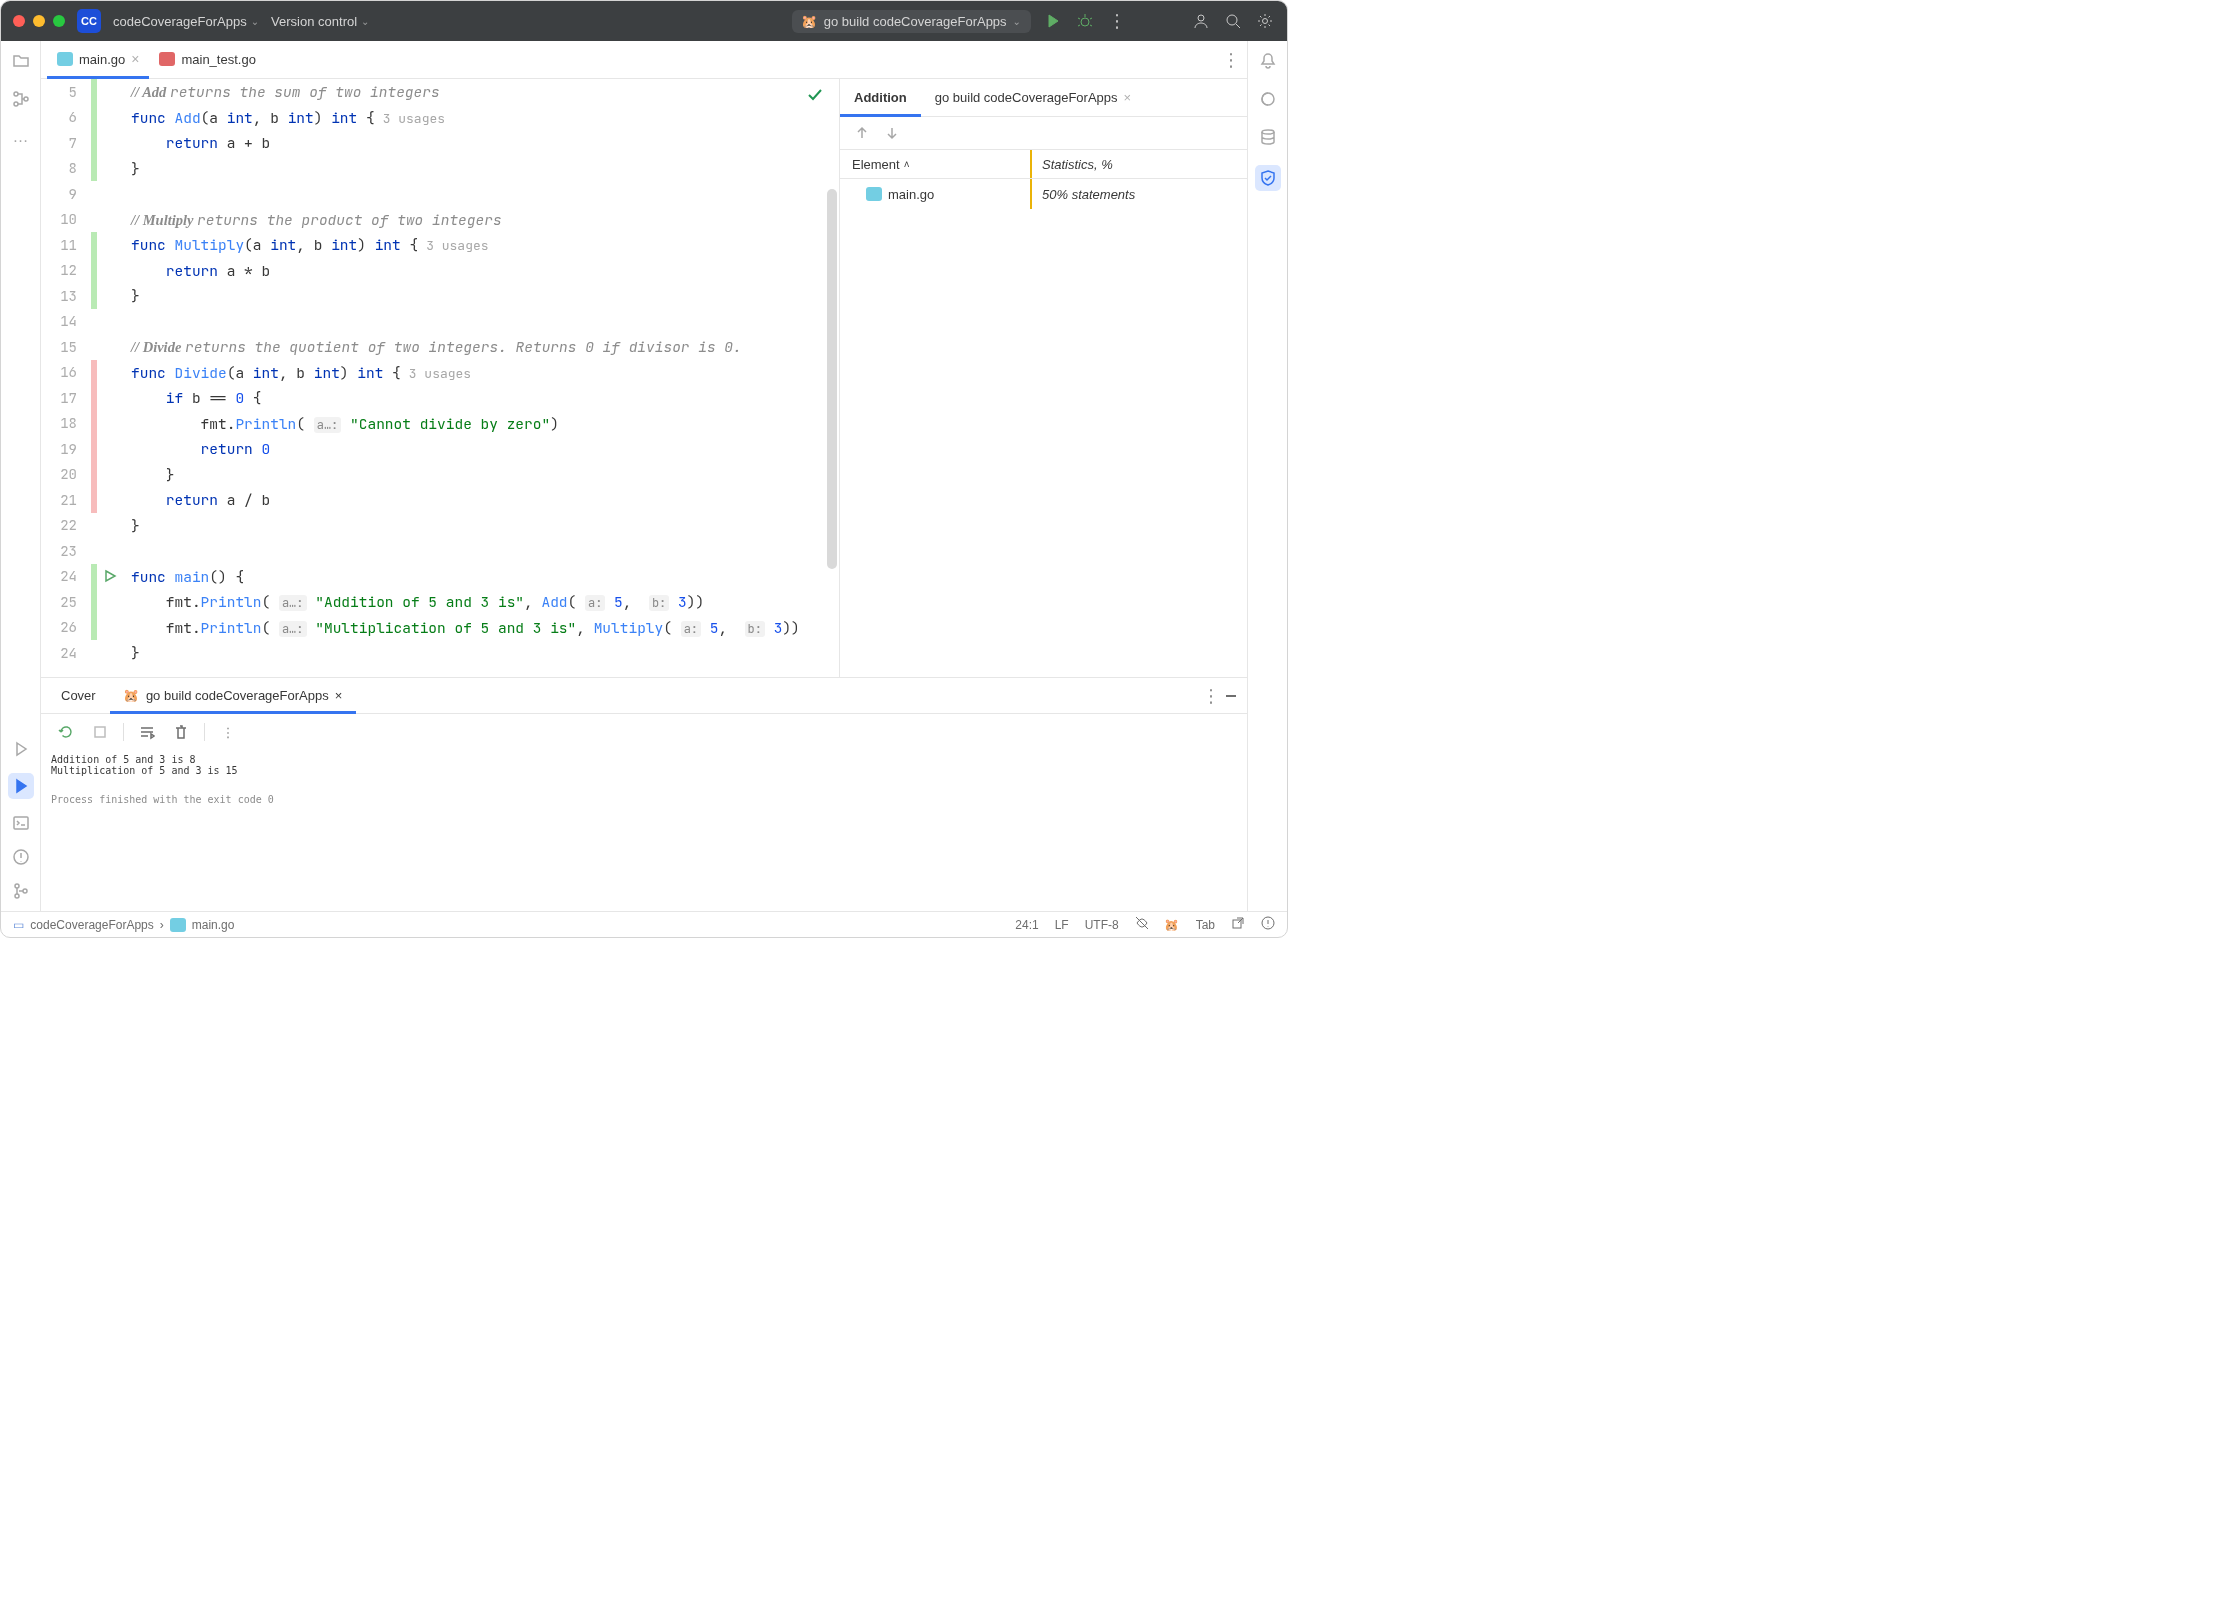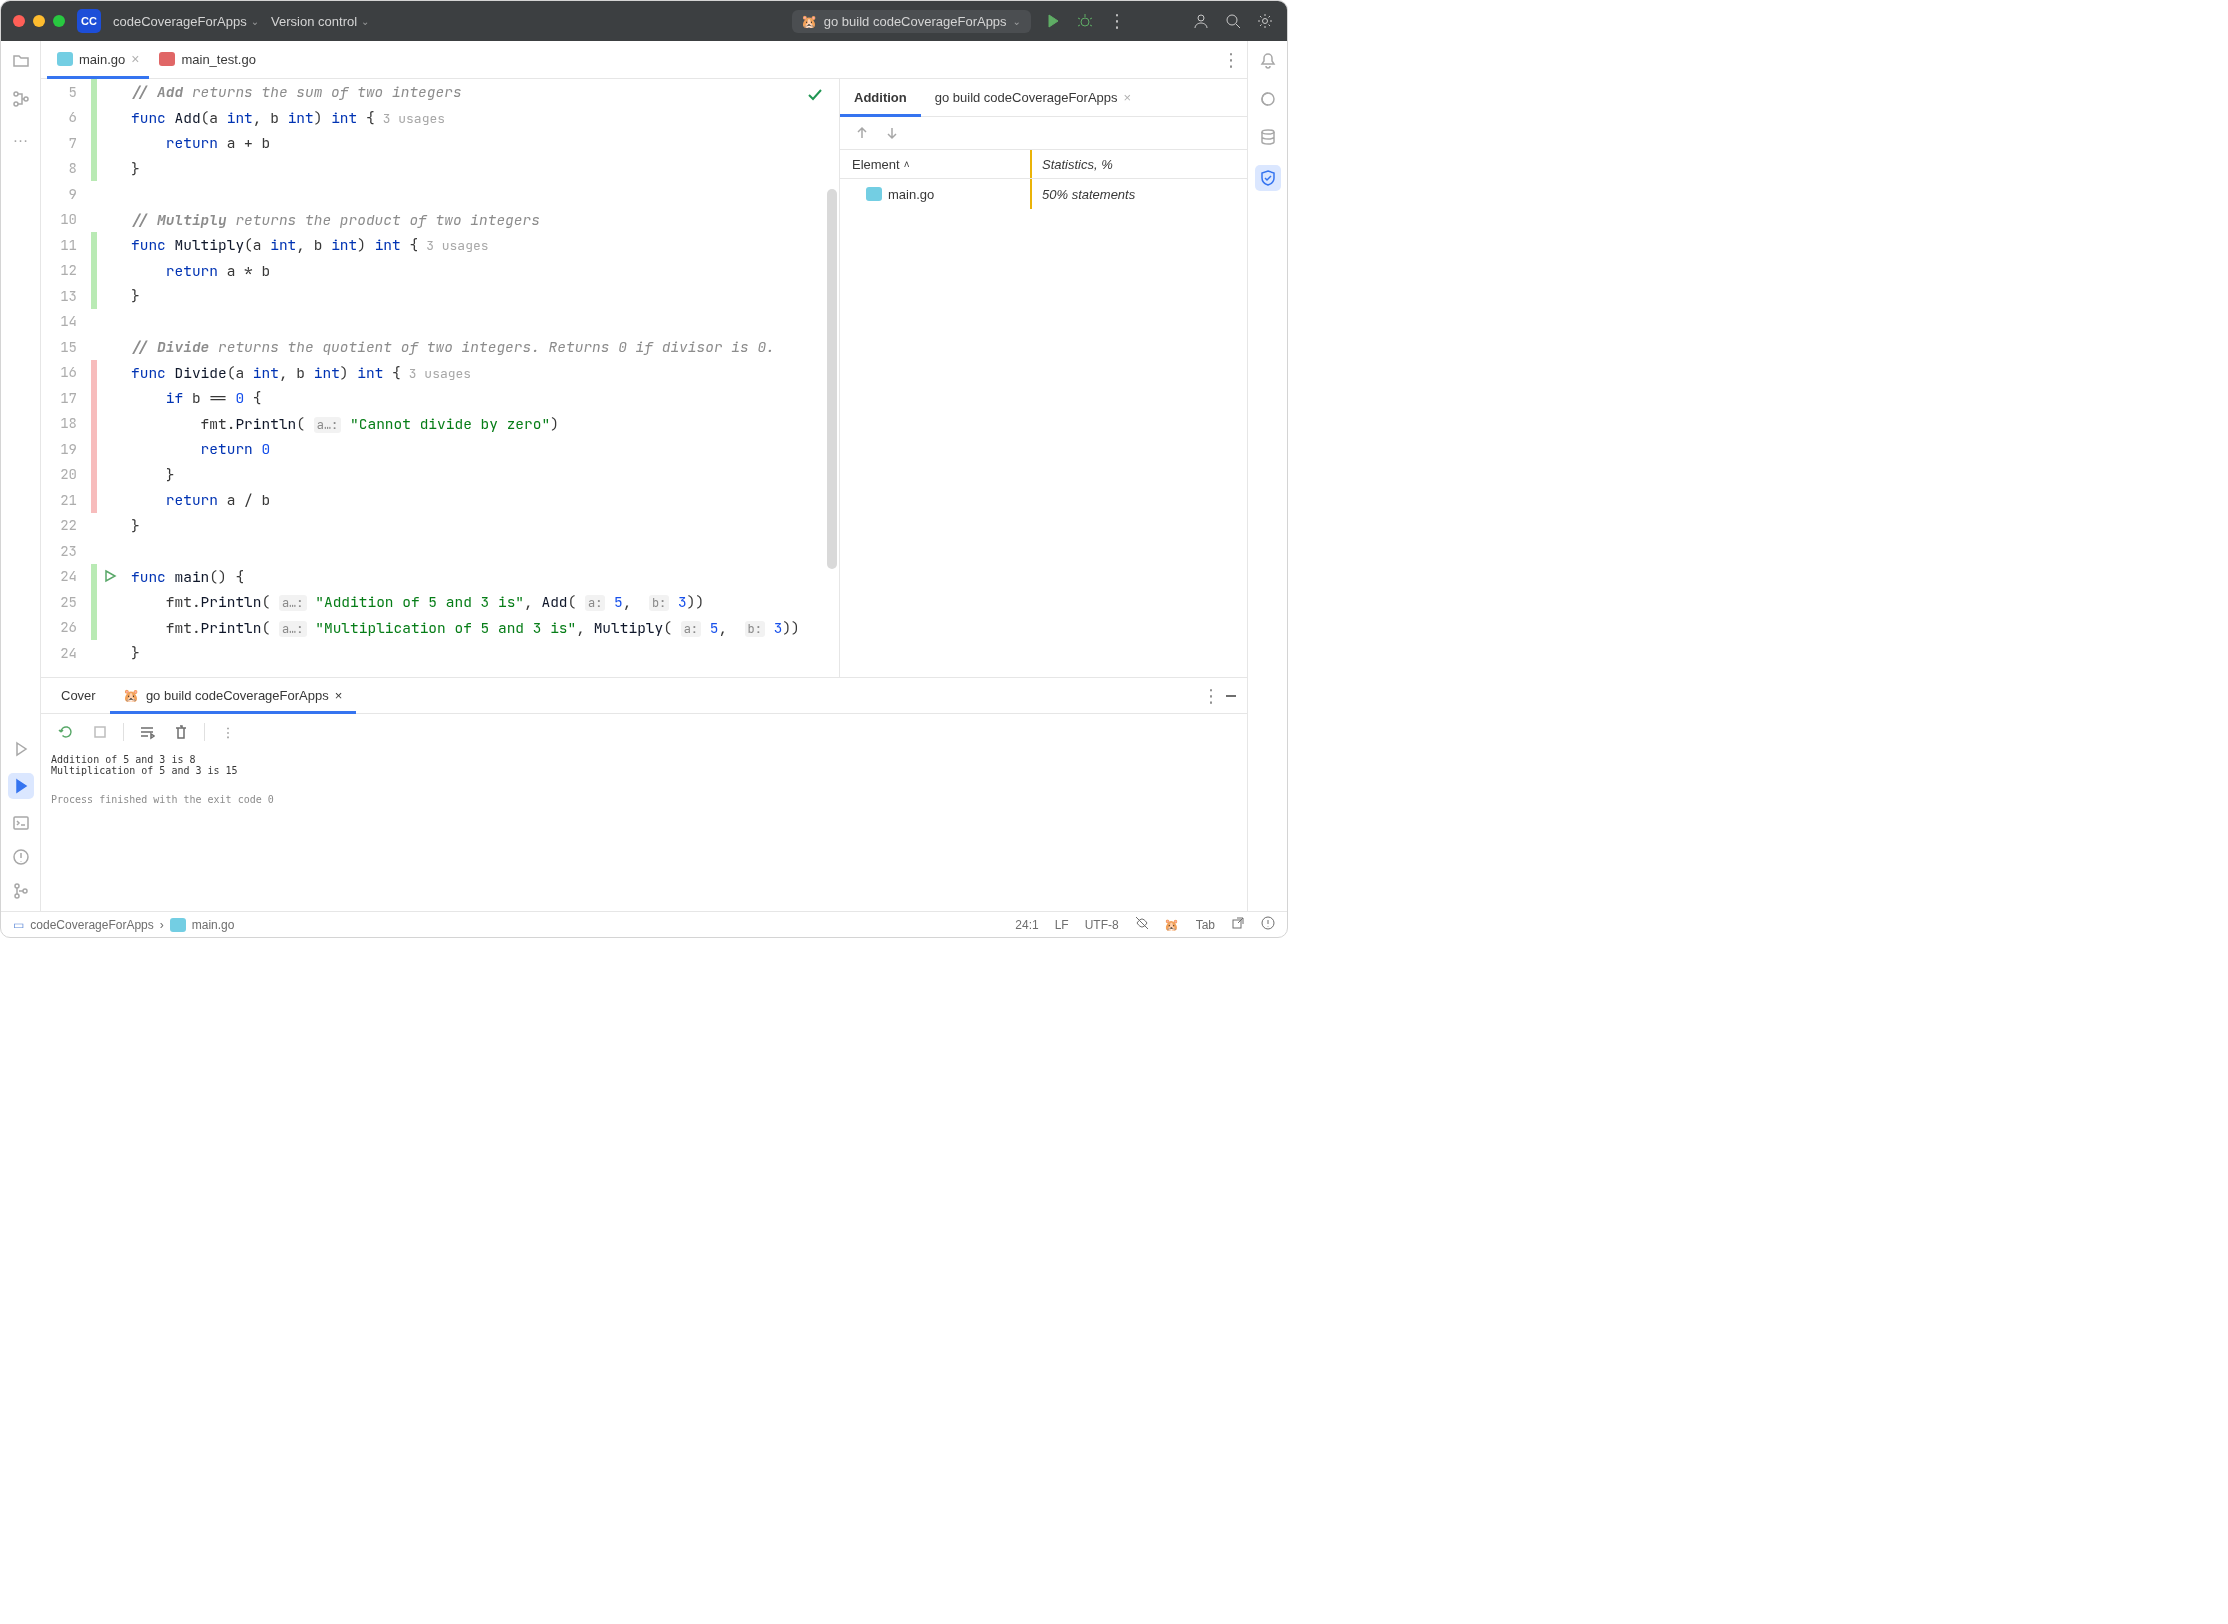--- a/index.html
+++ b/index.html
@@ -85,24 +85,24 @@
 }
 .cov { width: 6px; height: 100%; margin-right: 2px; }
 .cov.g { background: #b9eab4; }
 .cov.r { background: #f7bcbc; }
 .gut { width: 22px; display:flex; align-items:center; justify-content:center; }
 .code {
   font-family: "JetBrains Mono", Menlo, Consolas, monospace;
   font-size: 14.5px; white-space: pre; padding-left: 10px;
 }
 .kw { color: #0033b3; }
-.fn { color: #0f172a; }
+.fn { color: #3b82f6; }
 .ty { color: #0033b3; }
 .cm { color: #8c8c8c; font-style: italic; }
-.cmh { color: #8c8c8c; font-style: italic; font-weight: 600; }
+.cmh { color: #8c8c8c; font-style: italic; font-weight: 600; font-family: Liberation Serif, serif; }
 .str { color: #067d17; }
 .num { color: #1750eb; }
 .usages { color: #a8a8a8; font-size: 13px; font-style: normal; margin-left: 8px; }
 .hint { color: #8a8a8a; background: #f2f2f2; border-radius: 3px; padding: 0 3px; font-size: 12px; }
 .check-mark { position: absolute; top: 8px; right: 16px; color: #219653; }
 .scroll-thumb { position: absolute; right: 2px; top: 110px; width: 10px; height: 380px; background: #d9d9d9; border-radius: 5px; }
 
 
 .coverage {
   width: 408px; border-left: 1px solid #e6e6e6;

